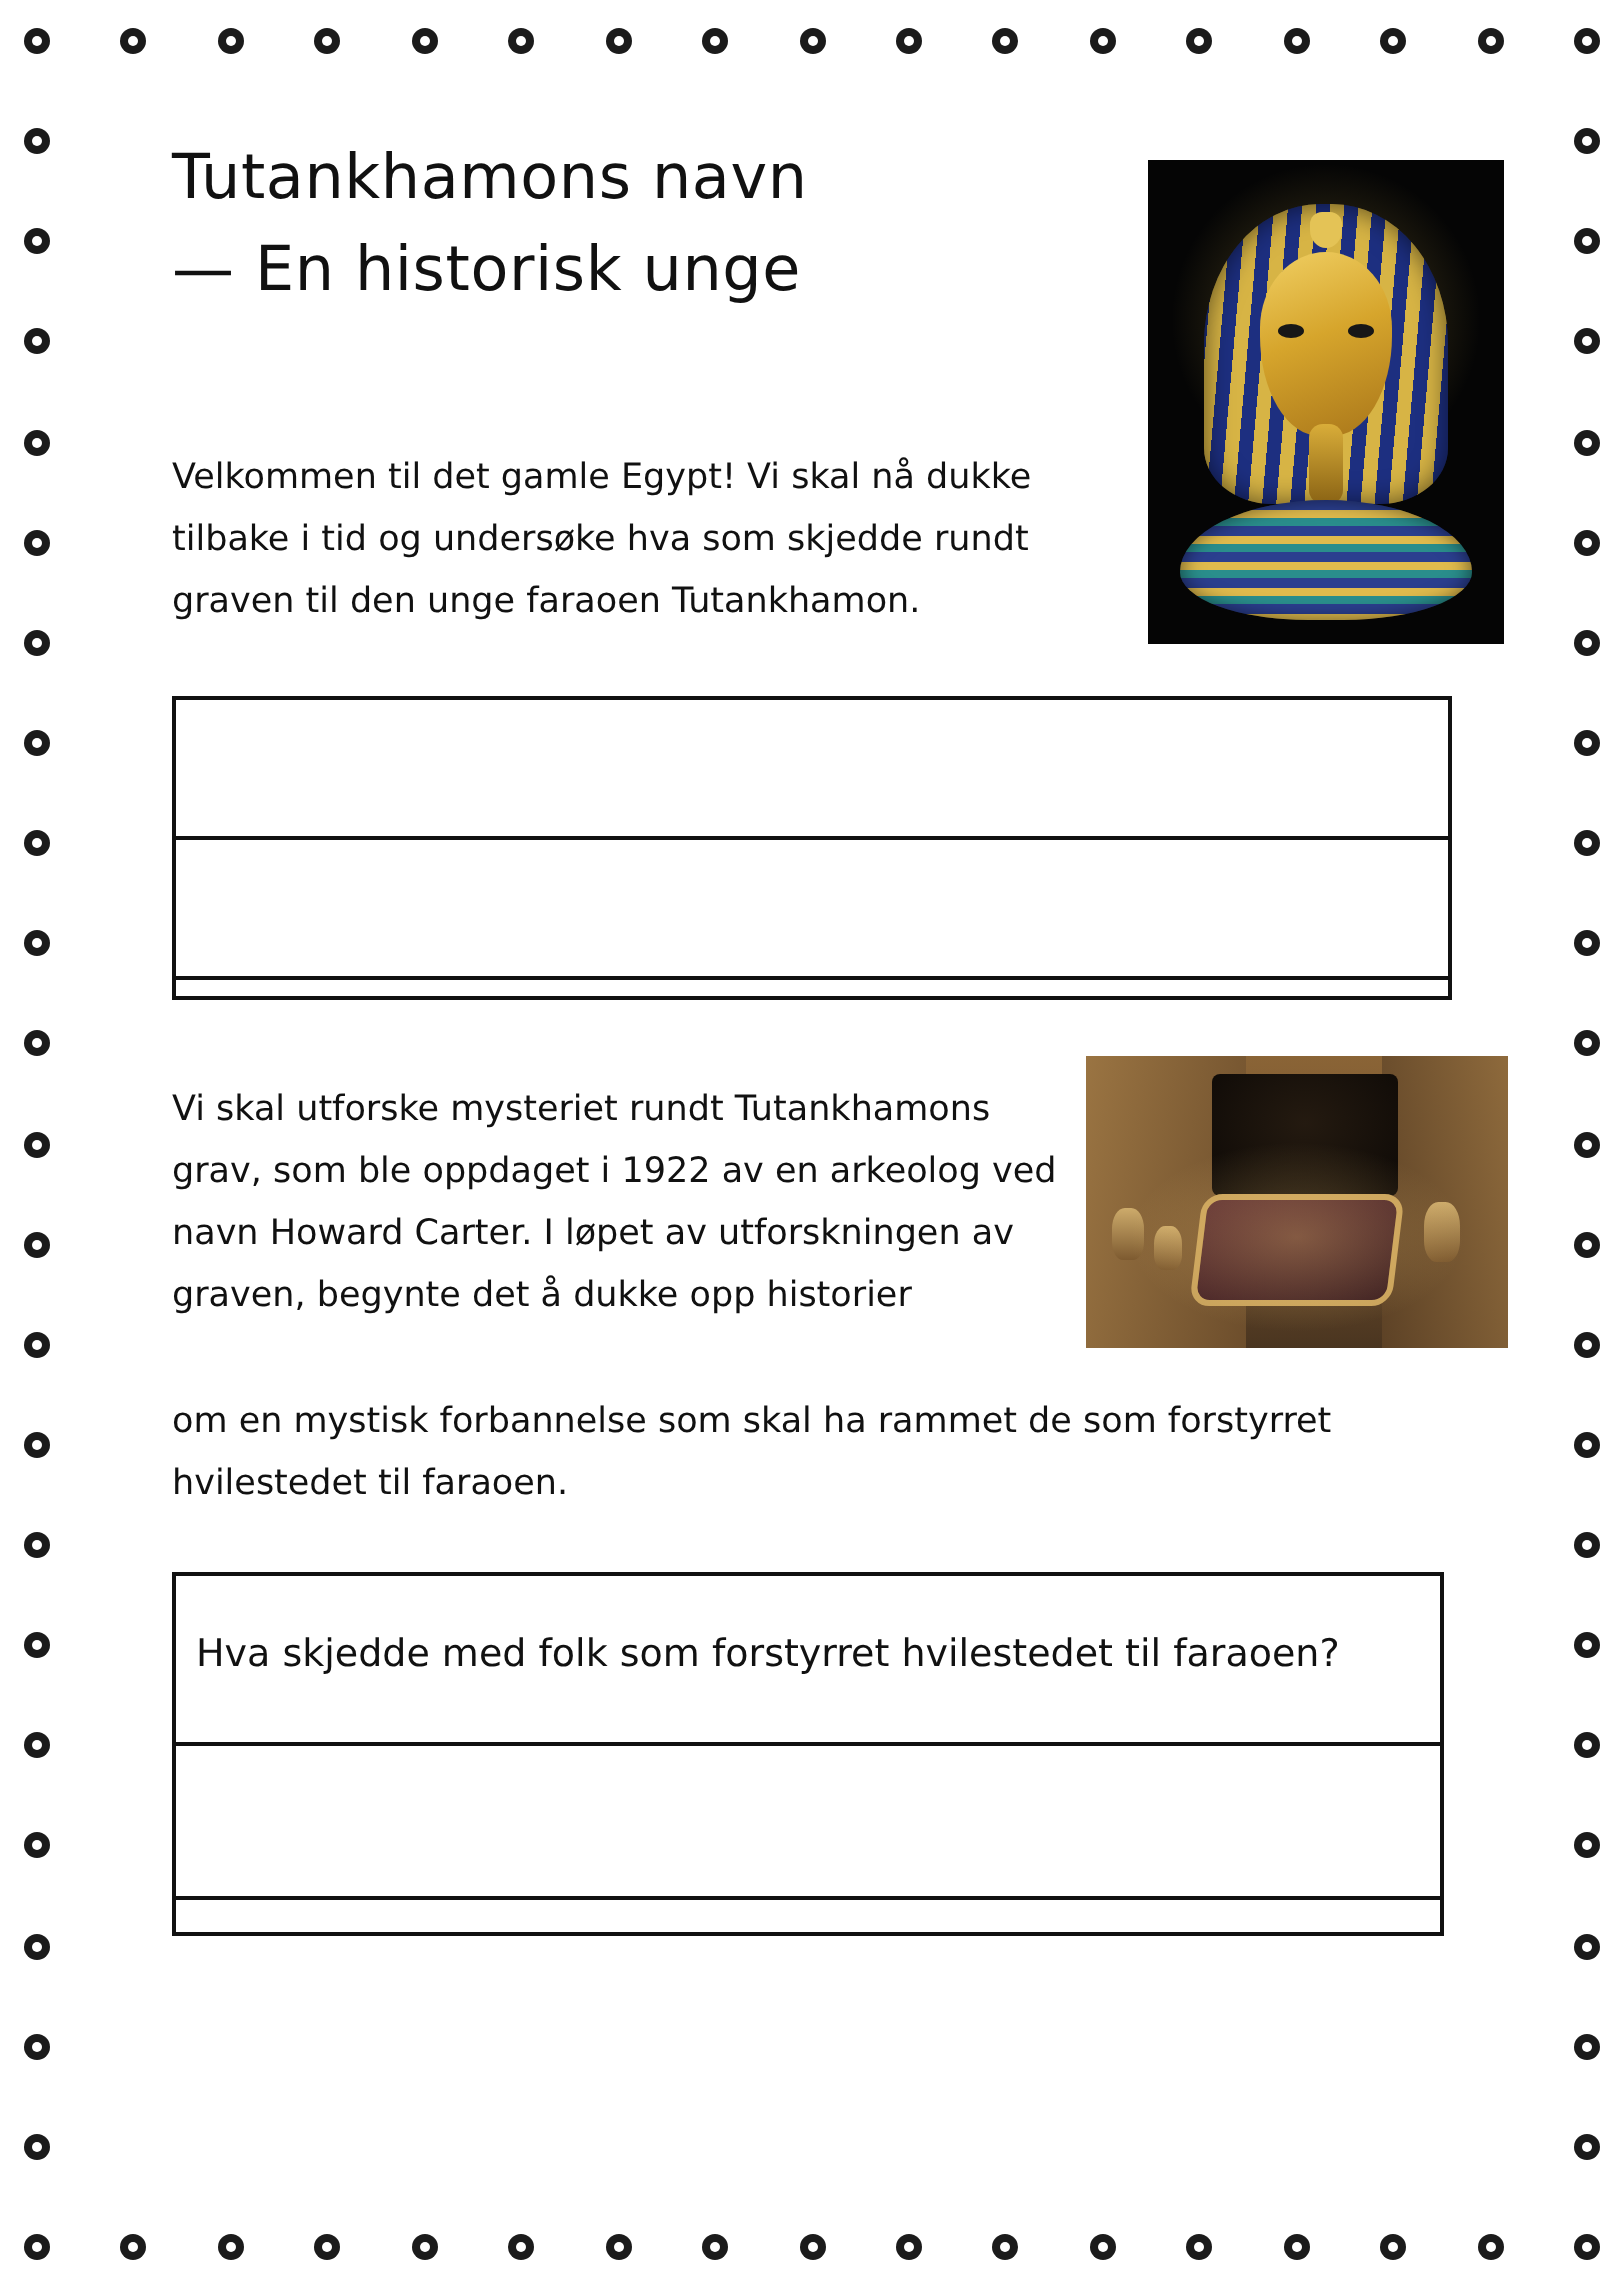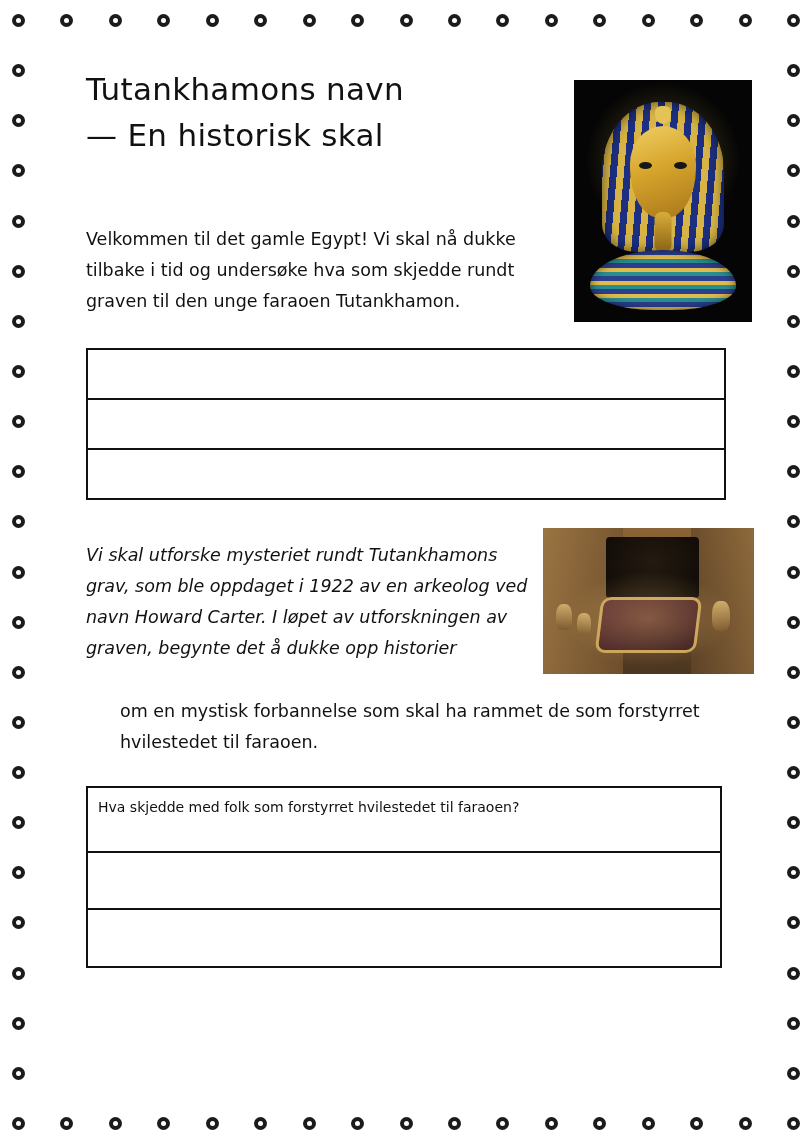--- a/index.html
+++ b/index.html
@@ -91,23 +91,24 @@
   .answer-box {
     position: absolute;
     border: 2px solid #111111;
     box-sizing: border-box;
     background: #ffffff;
   }
   .answer-row {
     box-sizing: border-box;
     border-bottom: 2px solid #111111;
     padding: 6px 10px 0 10px;
-    font-size: 14px;
+    font-size: 19px;
     line-height: 26px;
     color: #111111;
+    margin-top: 20px;
   }
   .answer-row:last-child {
     border-bottom: none;
   }
 
   #answer-box-1 {
     left: 86px;
     top: 348px;
     width: 640px;
     height: 152px;
@@ -131,28 +132,26 @@
     height: 146px;
     overflow: hidden;
     background: #6b4b2a;
   }
 
   .para-2 {
     position: absolute;
     left: 86px;
     top: 540px;
     width: 450px;
-    font-style: italic;
   }
   .para-2b {
     position: absolute;
     left: 86px;
     top: 696px;
     width: 580px;
-    margin-left: 34px;
   }
 
   
   .mask-bg {
     position: absolute;
     inset: 0;
     background:
       radial-gradient(ellipse 62% 46% at 50% 33%, rgba(255,214,94,0.30) 0%, rgba(0,0,0,0) 70%),
       #050505;
   }
@@ -354,21 +353,21 @@
       <div class="dot" style="left: 787px; top: 966.591px;"></div>
       <div class="dot" style="left: 12px; top: 1016.73px;"></div>
       <div class="dot" style="left: 787px; top: 1016.73px;"></div>
       <div class="dot" style="left: 12px; top: 1066.86px;"></div>
       <div class="dot" style="left: 787px; top: 1066.86px;"></div>
     </div>
 
   <div class="content">
     <div class="title-block">
       <div class="title-line">Tutankhamons navn</div>
-      <div class="title-line">— En historisk skal</div>
+      <div class="title-line">— En historisk unge</div>
     </div>
   </div>
 
   <div class="hero-img">
     <div class="mask-bg"></div>
     <div class="mask-headdress"></div>
     <div class="mask-uraeus"></div>
     <div class="mask-face"></div>
     <div class="mask-eye l"></div>
     <div class="mask-eye r"></div>

